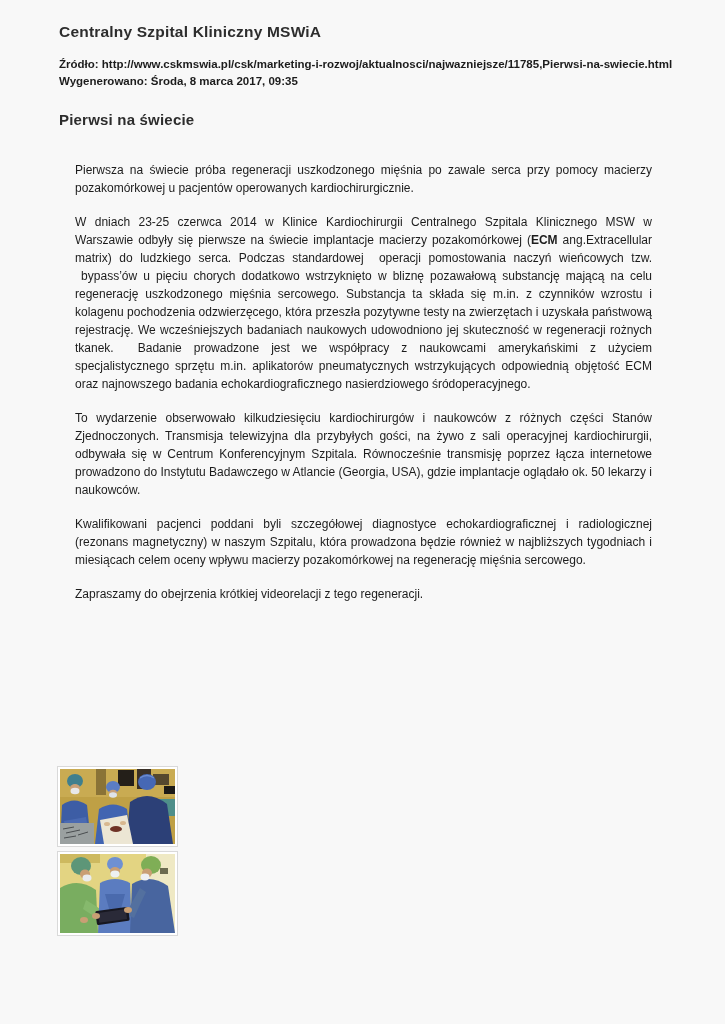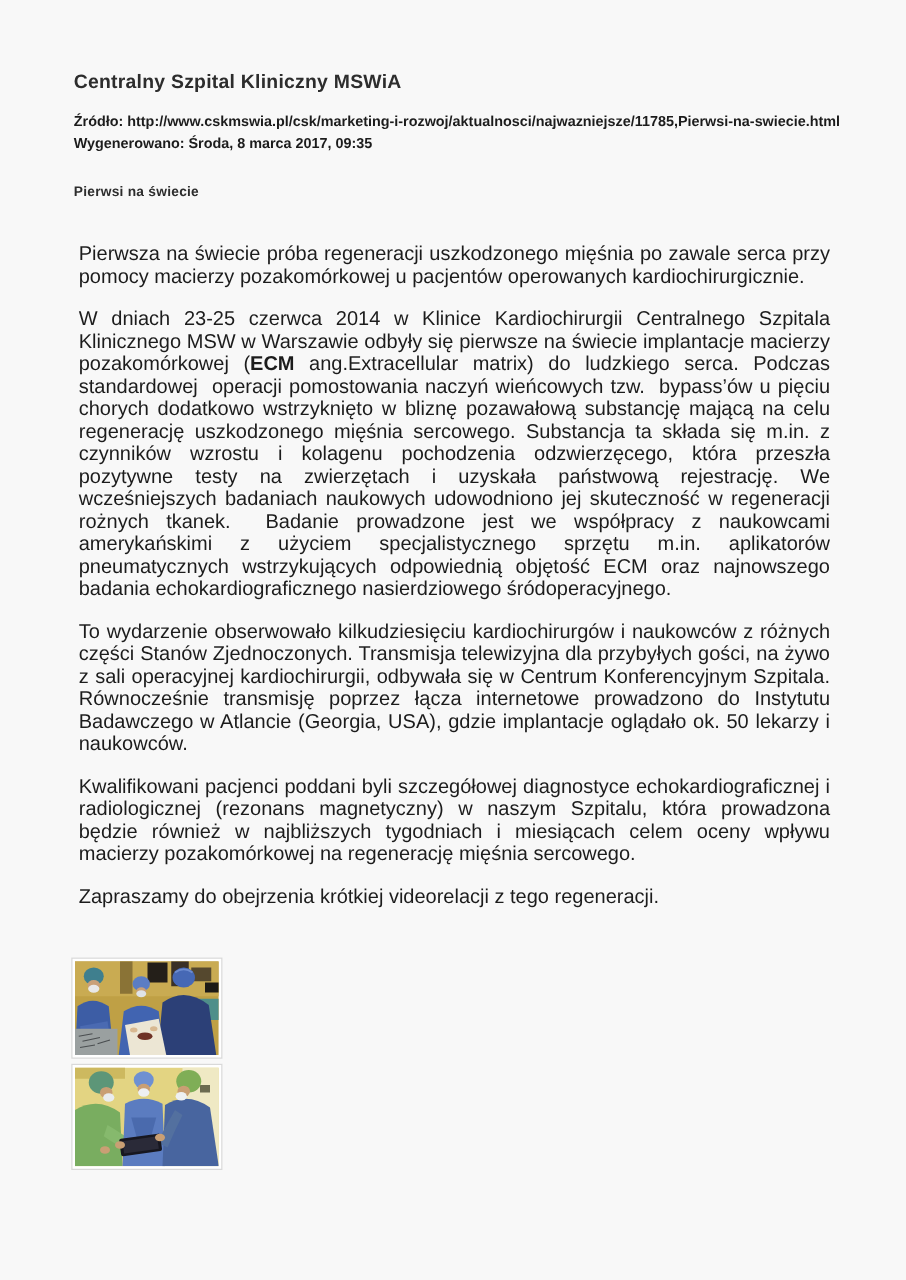--- a/index.html
+++ b/index.html
@@ -4,38 +4,38 @@
 <style>
   html, body { margin: 0; padding: 0; }
   body {
     width: 725px; height: 1024px;
     background: #f8f8f8;
     font-family: "Liberation Sans", "DejaVu Sans", sans-serif;
     color: #1e1e1e;
     position: relative;
     overflow: hidden;
   }
-  .page { padding: 56px 57px 0 59px; }
+  .page { padding: 22px 57px 0 59px; }
   .doc-title {
     font-size: 15.5px; font-weight: 700; color: #2d2d2d;
     margin: 0; line-height: 19px; letter-spacing: 0.2px;
   }
   .meta {
     margin-top: 15px;
     font-size: 11.5px; line-height: 17px; color: #1c1c1c; font-weight: bold;
   }
   .meta div { white-space: nowrap; }
   .article-title {
-    font-size: 11px; font-weight: 700; color: #2d2d2d;
+    font-size: 15px; font-weight: 700; color: #2d2d2d;
     margin: 20px 0 0; line-height: 20px; letter-spacing: 0.2px;
   }
   p {
-    font-size: 16px; line-height: 18px;
+    font-size: 12px; line-height: 18px;
     text-align: justify;
-    margin: 16px 4px 0;
+    margin: 16px 16px 0;
     color: #1c1c1c;
   }
   p.lead { margin-top: 31px; }
   .b { font-weight: 700; }
   .i { }
   .photos {
     position: absolute; left: 57px; top: 766px;
   }
   .photo-frame {
     width: 115px;

